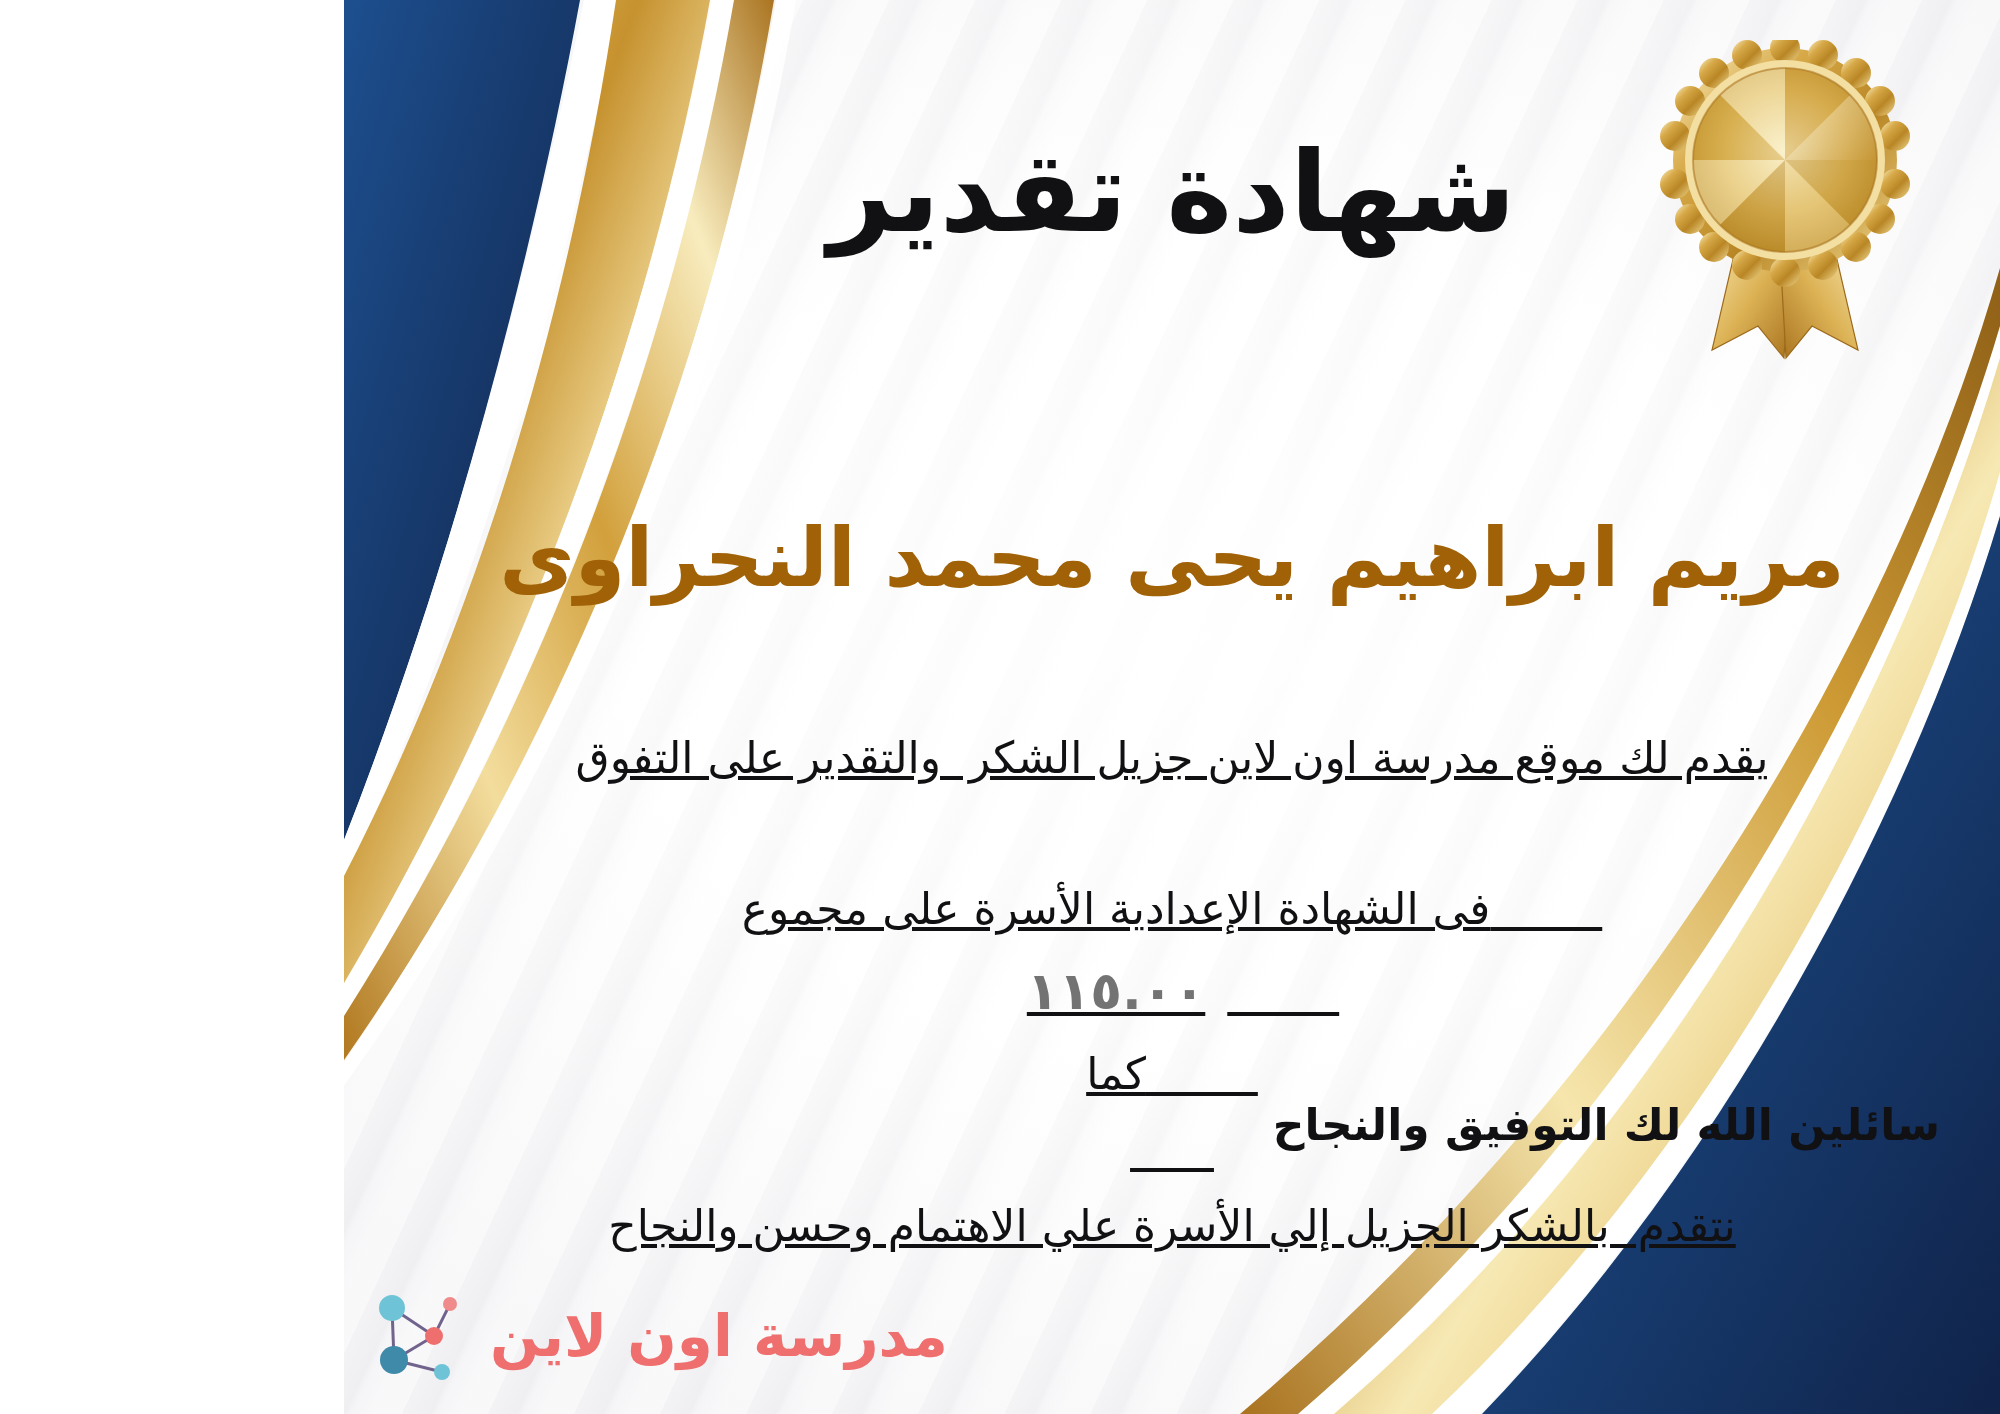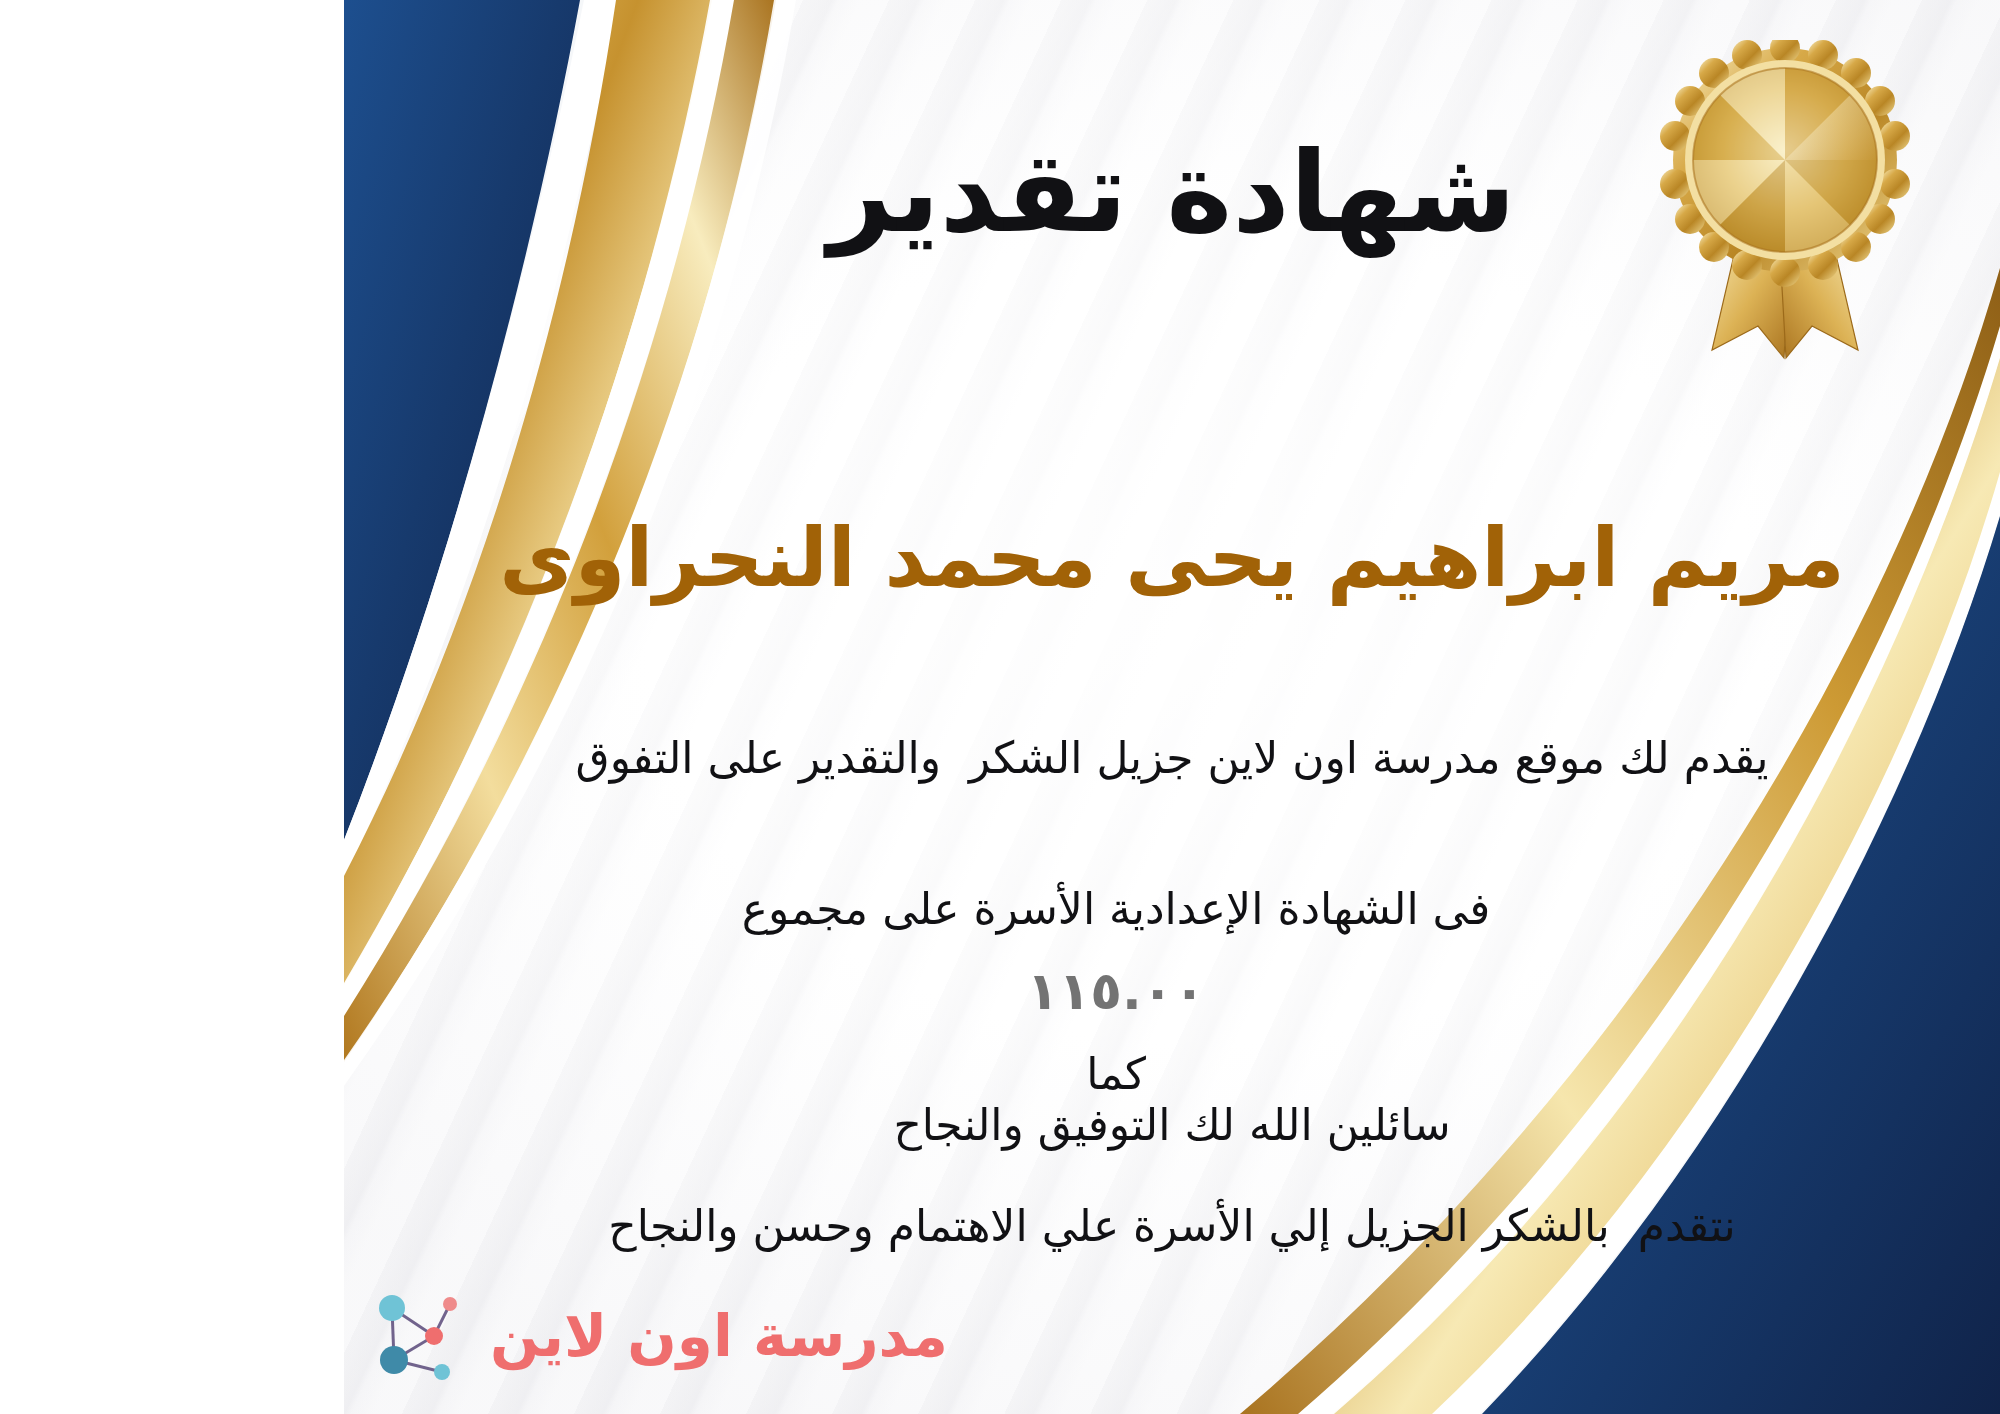--- a/index.html
+++ b/index.html
@@ -75,36 +75,35 @@
 
   .body-block{
     position:absolute;
     top:720px;left:60px;right:60px;
     text-align:center;
     color:#111114;
     font-size:44px;
     font-weight:500;
     line-height:1.72;
   }
-  .body-line{display:block;white-space:pre-wrap;}
+  .body-line{display:block;white-space:pre-wrap;text-decoration:underline;}
   .grade-value{
     color:#737373;
     font-weight:700;
     font-size:52px;
     padding:0 22px;
     letter-spacing:2px;
   }
 
   .closing-line{
     position:absolute;
     top:1090px;left:60px;right:60px;
-    text-align:center;
     color:#111114;
     font-size:44px;
-    font-weight:400;
+    font-weight:700;
     line-height:1.6;
   }
 
   
   .seal{
     position:absolute;
     z-index:7;
     top:40px;right:90px;
     width:250px;height:330px;
   }

